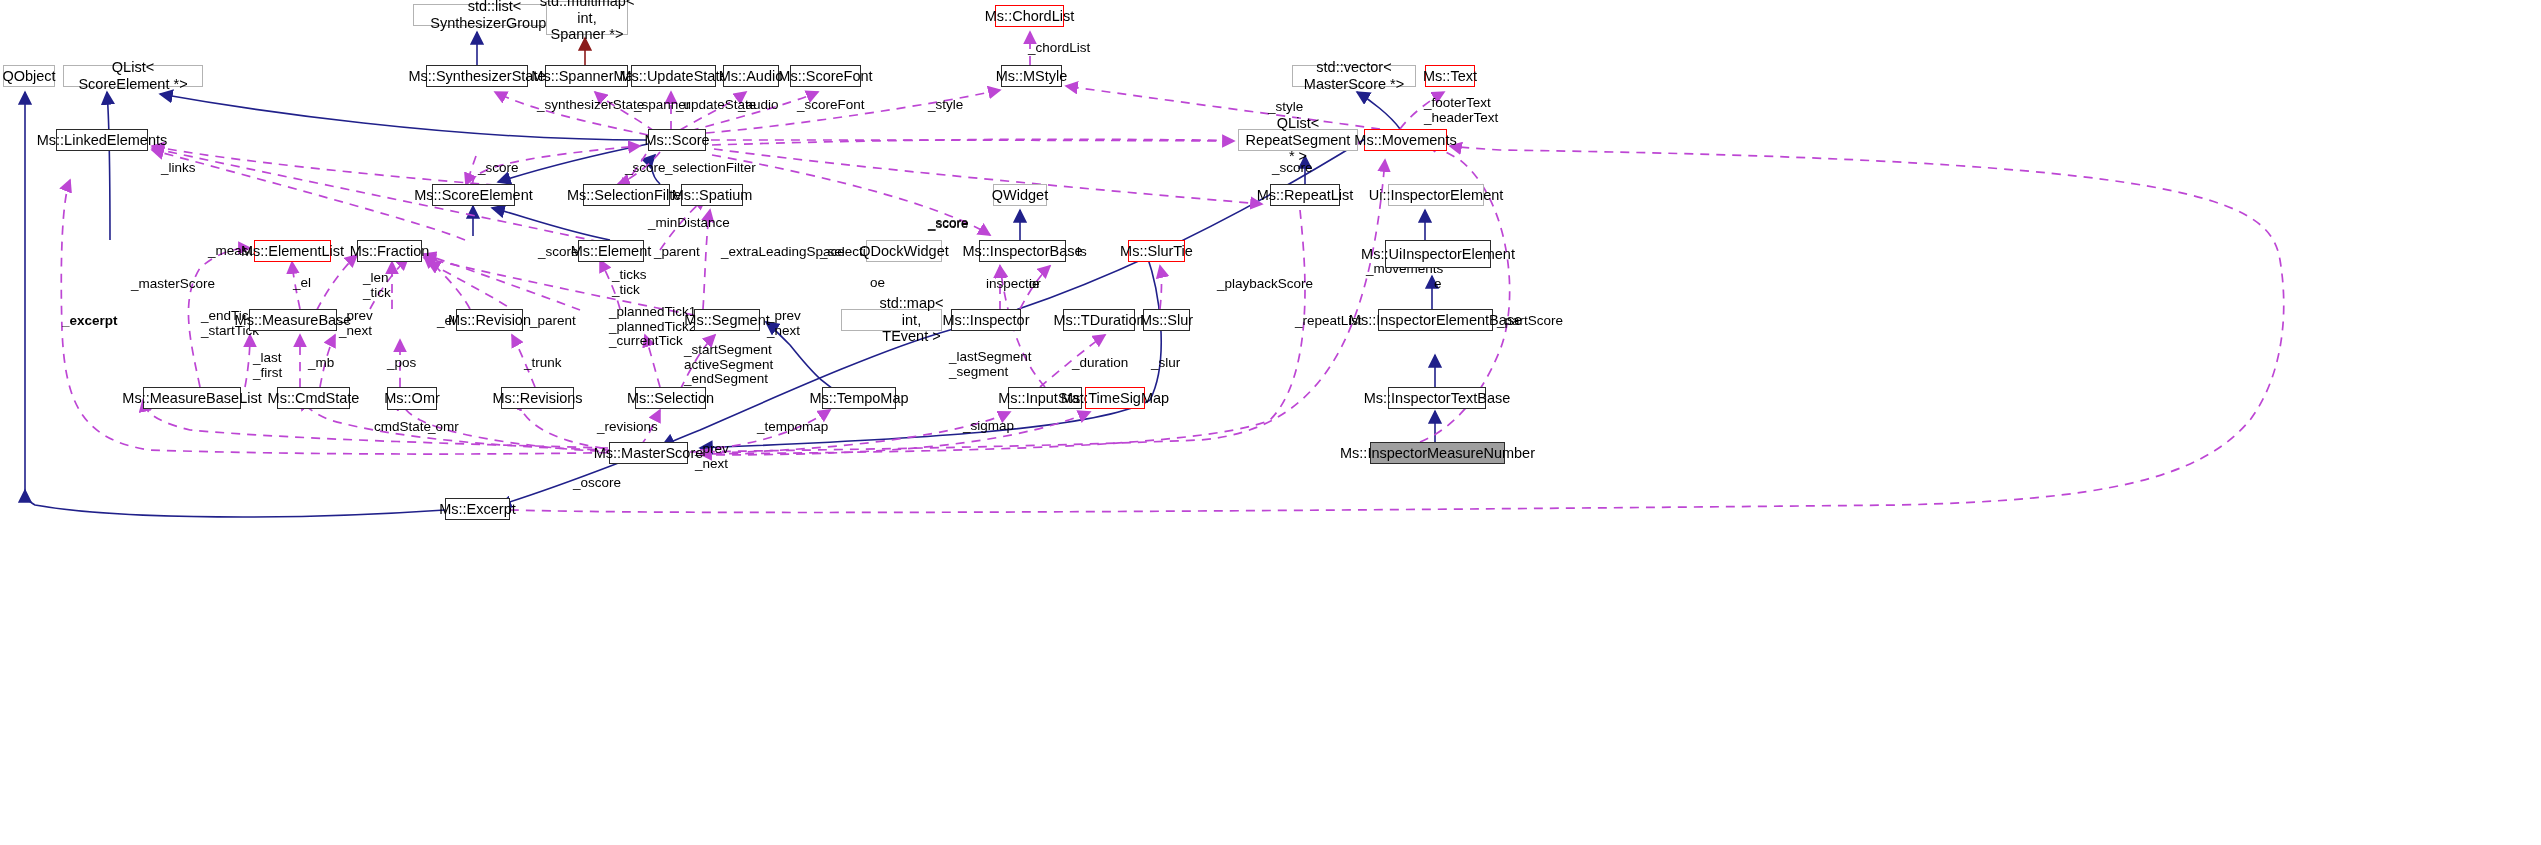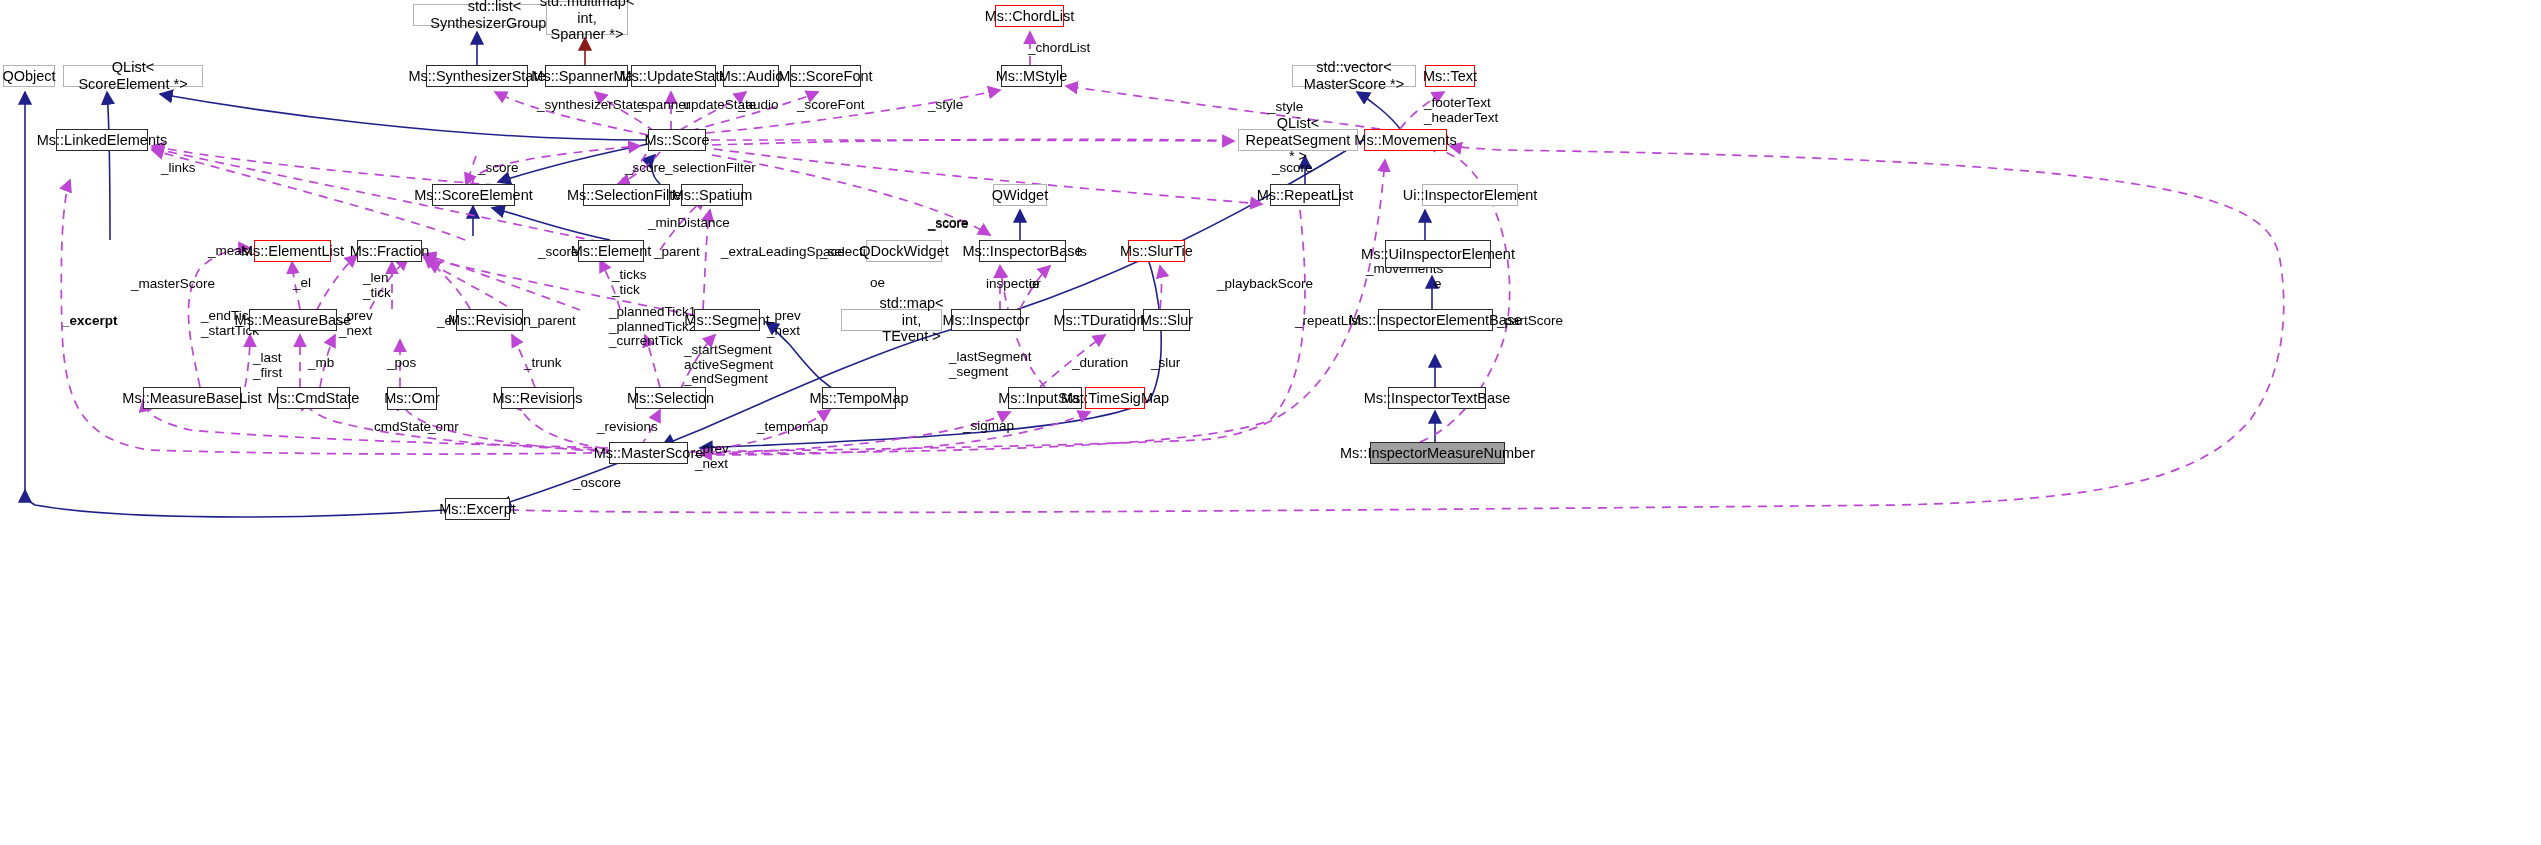--- a/index.html
+++ b/index.html
@@ -210,21 +210,21 @@
       <div class="node grey" style="left: 1292px; top: 65px; width: 124px; height: 22px;">std::vector&lt; MasterScore *&gt;</div>
       <div class="node red" style="left: 1425px; top: 65px; width: 50px; height: 22px;">Ms::Text</div>
       <div class="node solid" style="left: 648px; top: 129px; width: 58px; height: 22px;">Ms::Score</div>
       <div class="node grey" style="left: 1238px; top: 129px; width: 120px; height: 22px;">QList&lt; RepeatSegment * &gt;</div>
       <div class="node red" style="left: 1364px; top: 129px; width: 83px; height: 22px;">Ms::Movements</div>
       <div class="node solid" style="left: 432px; top: 184px; width: 83px; height: 22px;">Ms::ScoreElement</div>
       <div class="node solid" style="left: 583px; top: 184px; width: 87px; height: 22px;">Ms::SelectionFilter</div>
       <div class="node solid" style="left: 681px; top: 184px; width: 62px; height: 22px;">Ms::Spatium</div>
       <div class="node grey" style="left: 993px; top: 184px; width: 54px; height: 22px;">QWidget</div>
       <div class="node solid" style="left: 1270px; top: 184px; width: 70px; height: 22px;">Ms::RepeatList</div>
-      <div class="node grey" style="left: 1388px; top: 184px; width: 96px; height: 22px; margin-left: 34px;">Ui::InspectorElement</div>
+      <div class="node grey" style="left: 1388px; top: 184px; width: 96px; height: 22px;">Ui::InspectorElement</div>
       <div class="node red" style="left: 254px; top: 240px; width: 77px; height: 22px;">Ms::ElementList</div>
       <div class="node solid" style="left: 357px; top: 240px; width: 65px; height: 22px;">Ms::Fraction</div>
       <div class="node solid" style="left: 578px; top: 240px; width: 66px; height: 22px;">Ms::Element</div>
       <div class="node grey" style="left: 866px; top: 240px; width: 76px; height: 22px;">QDockWidget</div>
       <div class="node solid" style="left: 979px; top: 240px; width: 87px; height: 22px;">Ms::InspectorBase</div>
       <div class="node red" style="left: 1128px; top: 240px; width: 57px; height: 22px;">Ms::SlurTie</div>
       <div class="node solid" style="left: 1385px; top: 240px; width: 106px; height: 28px;">Ms::UiInspectorElement</div>
       <div class="node solid" style="left: 249px; top: 309px; width: 88px; height: 22px;">Ms::MeasureBase</div>
       <div class="node solid" style="left: 456px; top: 309px; width: 67px; height: 22px;">Ms::Revision</div>
       <div class="node solid" style="left: 694px; top: 309px; width: 66px; height: 22px;">Ms::Segment</div>

